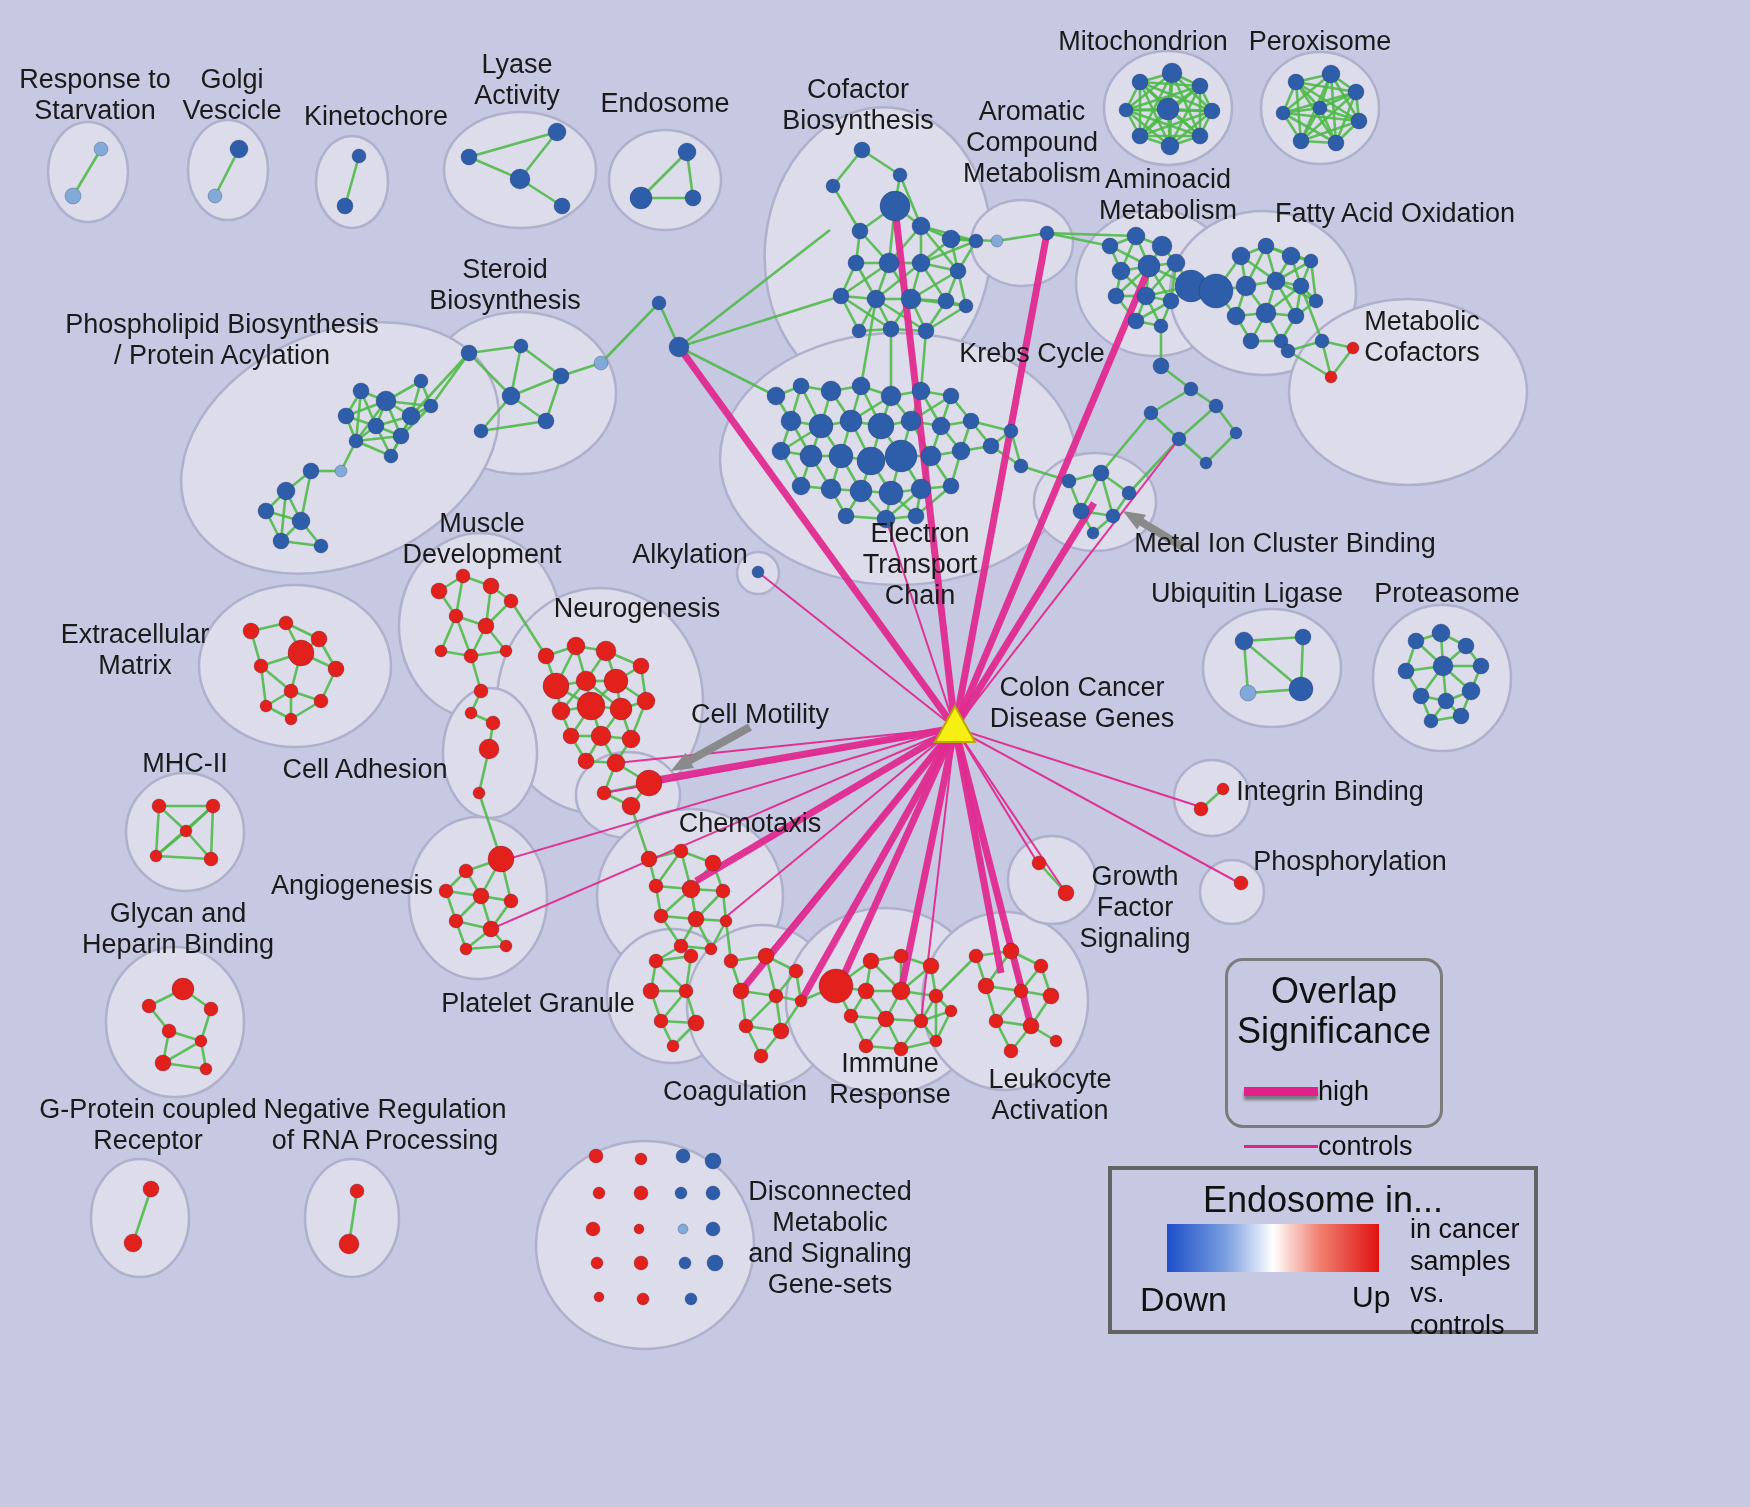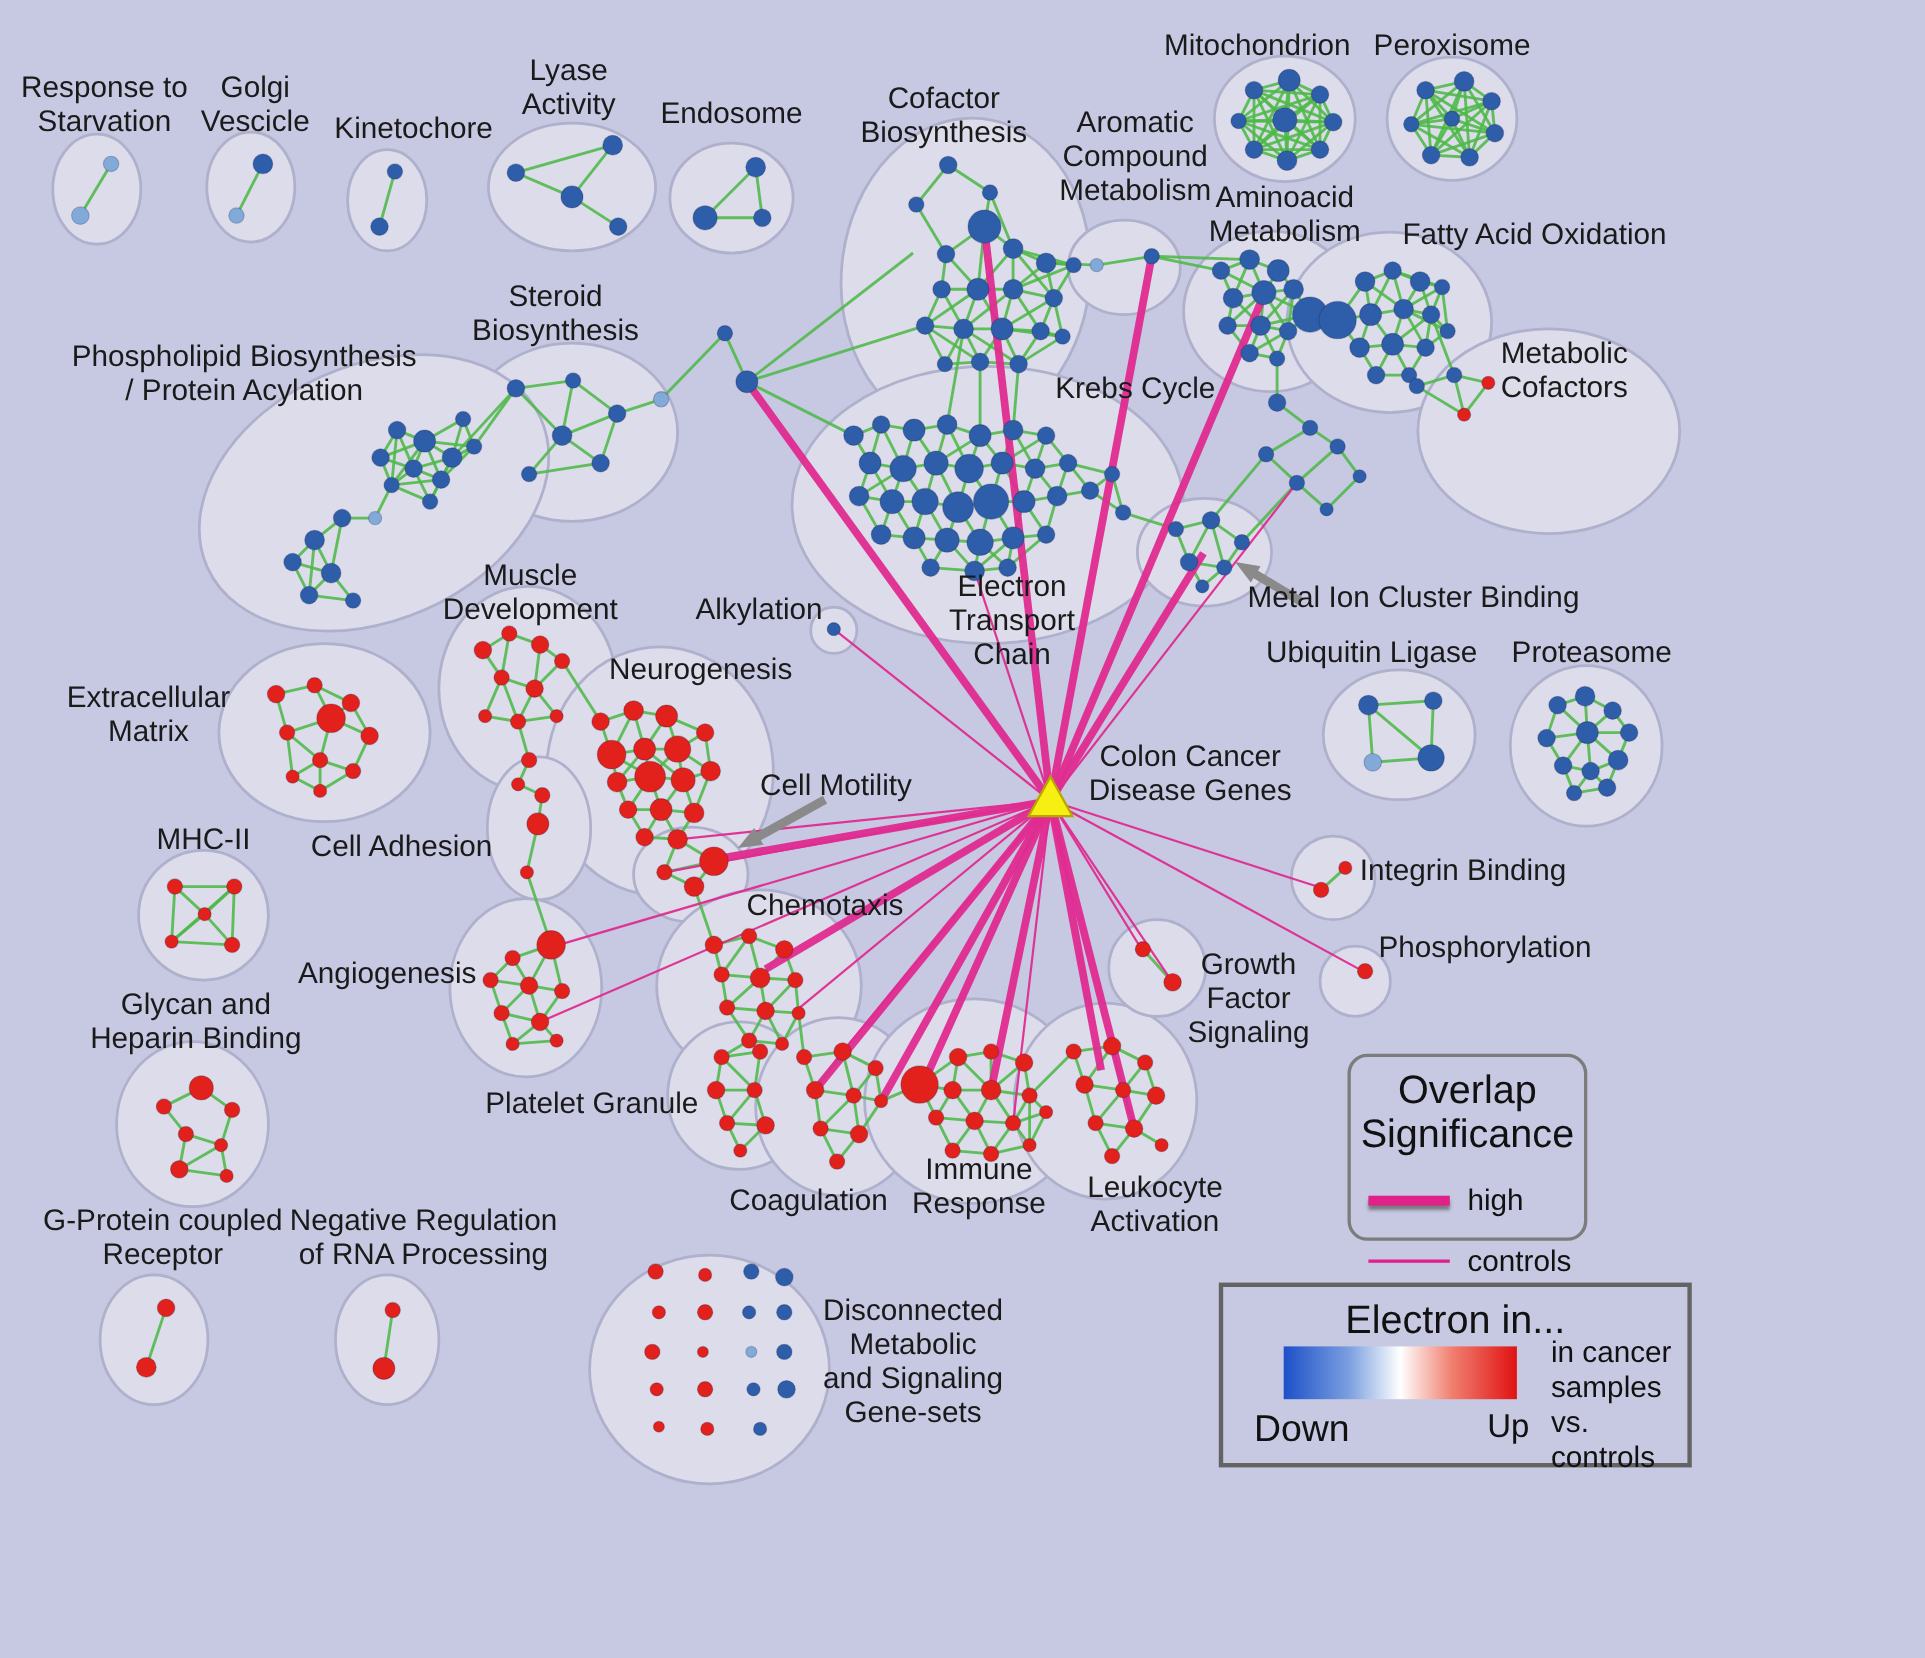--- a/index.html
+++ b/index.html
@@ -18,21 +18,21 @@
     border:3px solid #7c7c7c; border-radius:18px;
   }
   .legend.enriched {
     left:1108px; top:1166px; width:422px; height:160px;
     border:4px solid #636363;
   }
   .legend-title {
     font-size:36px; text-align:center; white-space:pre-line;
     line-height:1.12; margin-top:10px; color:#111;
   }
-  .legend-row { display:flex; align-items:center; gap:16px; margin:24px 0 0 16px; }
+  .legend-row { display:flex; align-items:center; gap:0; margin:24px 0 0 16px; }
   .line-high { width:74px; height:9px; background:#e0218a; box-shadow:0 4px 3px rgba(70,70,70,0.6); }
   .line-moderate { width:74px; height:3px; background:#e0218a; }
   .legend-label { font-size:27px; }
   .gradient-bar {
     position:absolute; left:55px; top:54px; width:212px; height:48px;
     background:linear-gradient(90deg,#1d50c8 0%,#7b9fe0 28%,#ffffff 50%,#f08070 72%,#e01212 100%);
   }
   .down-label { position:absolute; left:28px; top:110px; font-size:34px; }
   .up-label   { position:absolute; left:240px; top:110px; font-size:30px;text-align:right; }
   .side-text  {
@@ -1077,21 +1077,21 @@
       <span class="line-high"></span>
       <span class="legend-label">high</span>
     </div>
     <div class="legend-row">
       <span class="line-moderate"></span>
       <span class="legend-label">controls</span>
     </div>
   </div>
 
   <div class="legend enriched">
-    <div class="legend-title">Electron in...</div>
+    <div class="legend-title">Endosome in...</div>
     <div class="gradient-bar"></div>
     <div class="down-label">Down</div>
     <div class="up-label">Up</div>
     <div class="side-text">in cancer
 samples
 vs. controls</div>
   </div>
 </div>
 
 </body></html>

